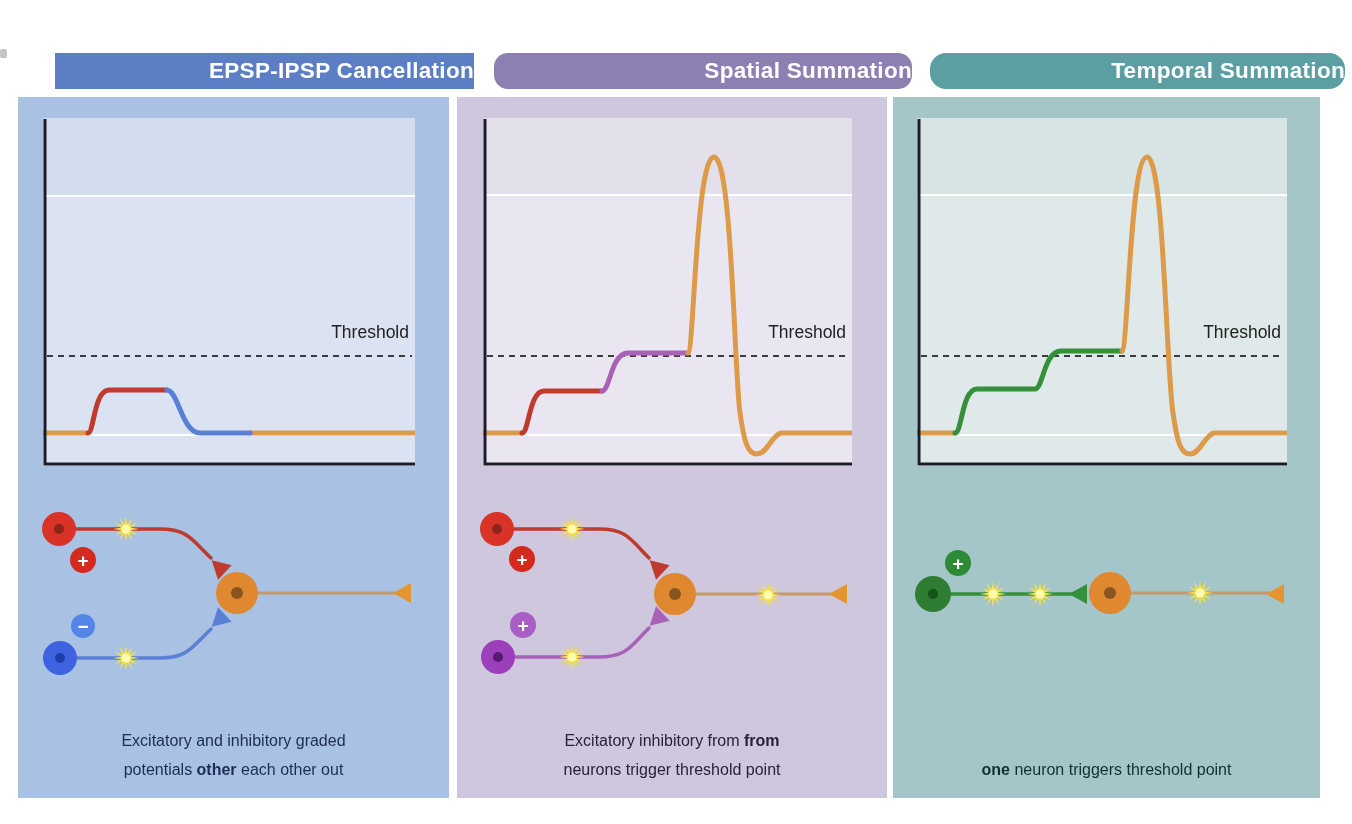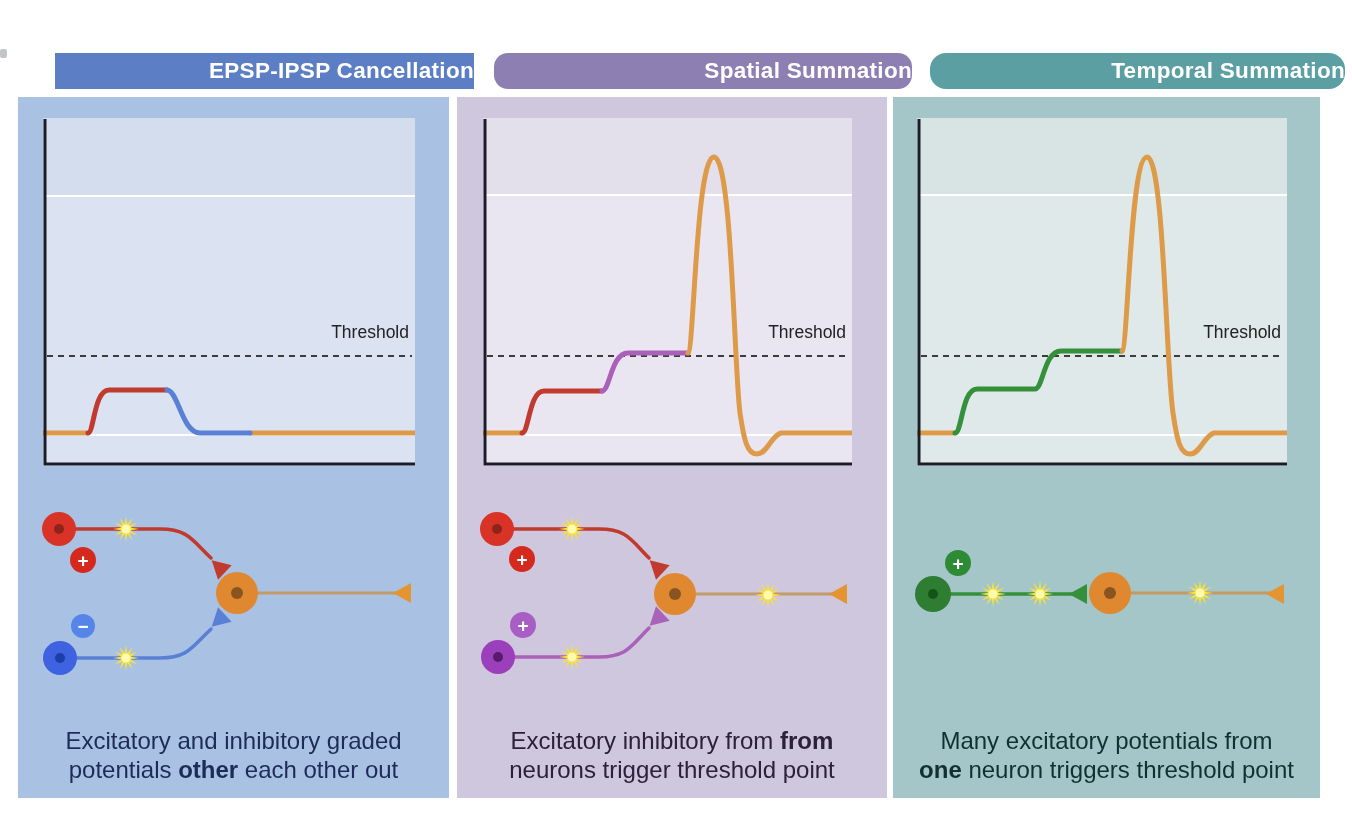--- a/index.html
+++ b/index.html
@@ -25,21 +25,21 @@
   .p2 .plot{left:26px;width:369px;background:var(--p2-plot);}
   .p3 .plot{left:24px;width:370px;background:var(--p3-plot);}
   .plot svg{position:absolute;left:0;top:0;}
   .threshold-label{
     position:absolute;right:6px;top:204px;font-size:17.5px;line-height:20px;
     color:var(--threshold-text);
   }
   .diagram{position:absolute;left:0;top:393px;}
   .caption{
     position:absolute;left:0;right:0;bottom:14px;text-align:center;
-    font-size:24px;line-height:29px;
+    font-size:16px;line-height:29px;
   }
   .p1 .caption{color:var(--p1-caption);}
   .p2 .caption{color:var(--p2-caption);}
   .p3 .caption{color:var(--p3-caption);}
 
   .trace{fill:none;stroke-width:5;stroke-linecap:round;stroke-linejoin:round;}
   .axon{fill:none;stroke-width:3.5;stroke-linecap:round;}
   .out-axon{fill:none;stroke-width:3;stroke-linecap:round;stroke:var(--axon-orange);}
   .st-orange{stroke:var(--orange);} .st-red{stroke:var(--red);}
   .st-blue{stroke:var(--blue);}   .st-purple{stroke:var(--purple);}
@@ -217,17 +217,17 @@
       </g>
       <g>
         <circle cx="65" cy="73" r="13" fill="var(--badge-green)"></circle>
         <text x="65" y="80" class="badge-txt">+</text>
       </g>
       <use href="#burst" xlink:href="#burst" transform="translate(100,104)"></use>
       <use href="#burst" xlink:href="#burst" transform="translate(147,104)"></use>
       <use href="#burst" xlink:href="#burst" transform="translate(307,103)"></use>
     </svg>
     <div class="caption">
-      <span>Many excitatory potentials from</span><b></b><span></span><br>
+      <b></b><span></span><br>
       <span></span><b>one</b><span> neuron triggers threshold point</span>
     </div>
   </div>
 </section>
 
 </body></html>

